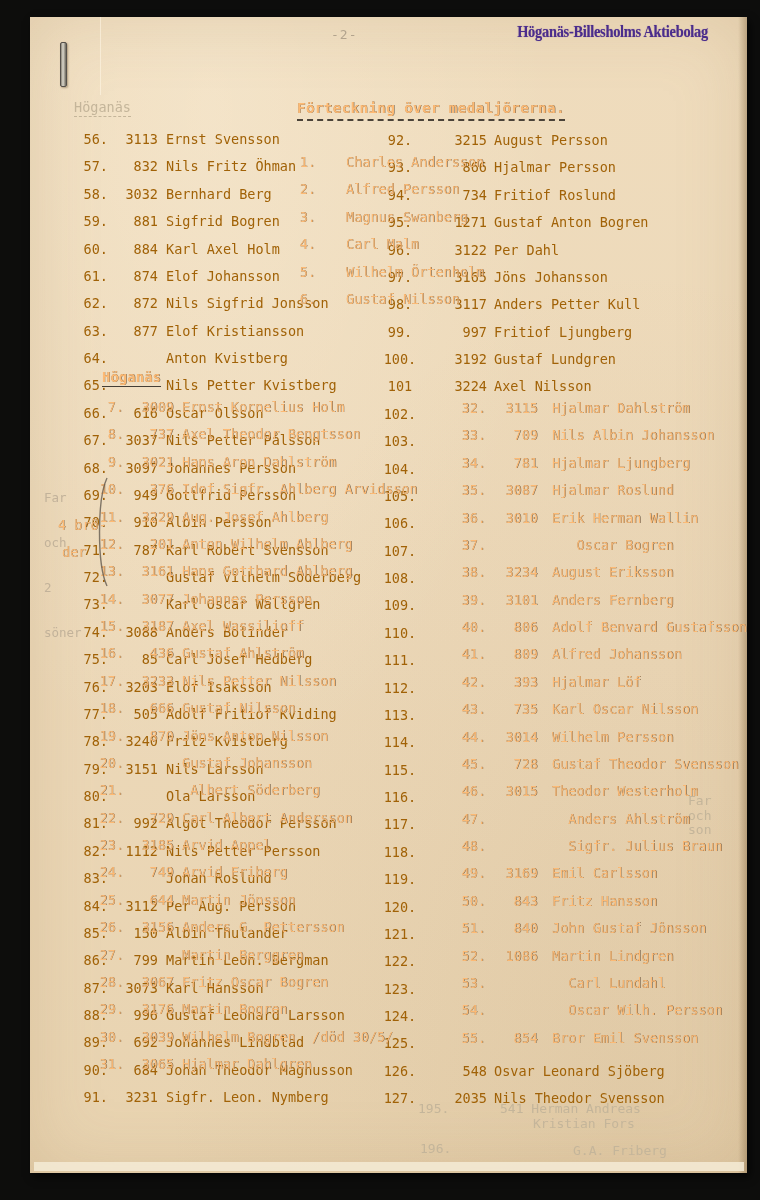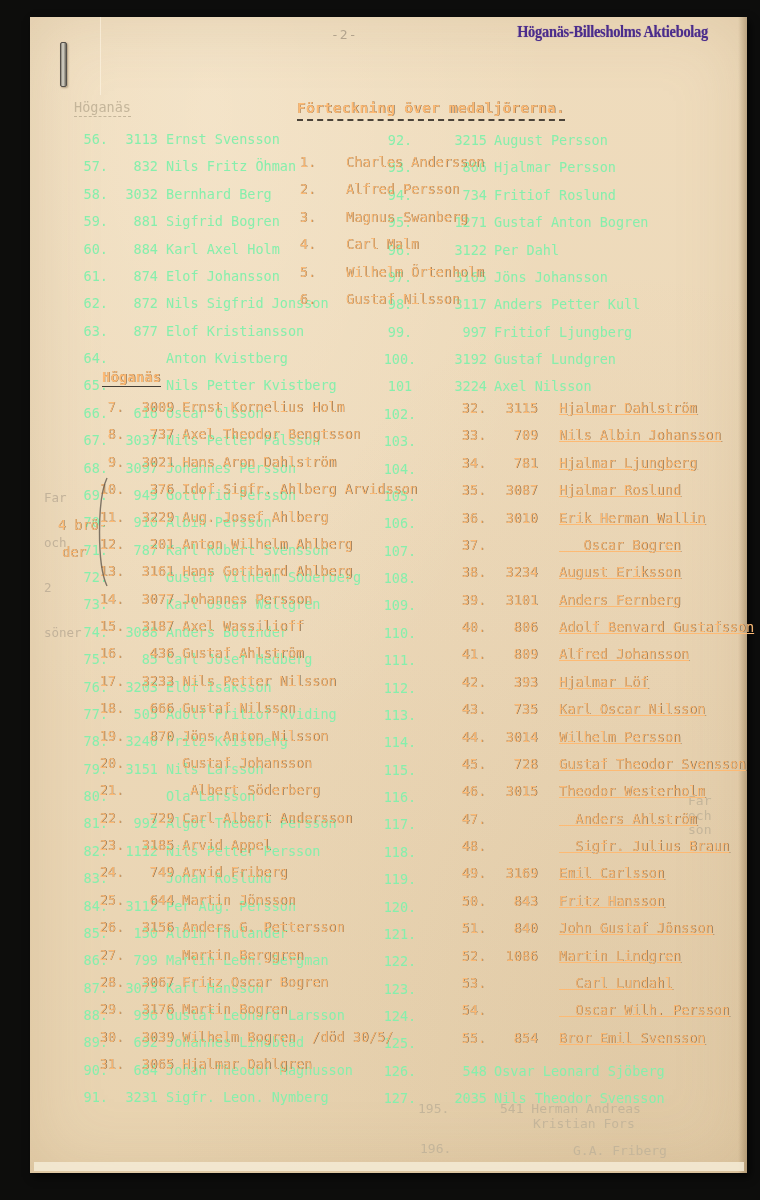--- a/index.html
+++ b/index.html
@@ -28,21 +28,21 @@
     background:rgba(255,248,232,.55);}
   .staple{
     position:absolute;left:60px;top:42px;width:5px;height:43px;
     background:linear-gradient(90deg,#8a8578,#dcd8cc 40%,#6b675c);
     border:1px solid #55504a;border-radius:2px;
     box-shadow:1px 1px 2px rgba(80,60,30,.4);
   }
 
   
   .ink{color:#fdba74;text-shadow:.35px 0 0 rgba(68,62,54,.85);}
-  .bleed{color:#86efac;}
+  .bleed{color:#a16207;}
   .bleed2{color:#c4b59a;}
   .pencil{color:#c2b29a;}
 
   .abs{position:absolute;white-space:pre;}
 
   .page-number{left:331px;top:27px;font-size:13px;color:#a49682;opacity:.8;letter-spacing:1px;}
   .stamp{
     right:52px;top:23px;
     font-family:"Liberation Serif",serif;font-weight:bold;
     font-size:16px;letter-spacing:-.3px;color:#4b2d8c;
@@ -62,21 +62,21 @@
 
   
   .list{position:absolute;font-size:13.5px;}
   .row{display:flex;height:27.38px;line-height:27.38px;white-space:pre;}
   .num,.id{display:inline-block;text-align:right;}
   #intro-list{left:280px;top:149px;}
   #intro-list .num{width:36px;} #intro-list .nm{margin-left:30px;}
   #left-col{left:78px;top:394px;}
   #left-col .num{width:46px;} #left-col .id{width:50px;} #left-col .nm{margin-left:8px;}
   #right-col{left:440px;top:395px;}
-  #right-col .num{width:46px;} #right-col .id{width:52px;} #right-col .nm{margin-left:21px;text-decoration:underline;}
+  #right-col .num{width:46px;} #right-col .id{width:52px;} #right-col .nm{margin-left:14px;}
   #bleed-left{left:58px;top:126px;}
   #bleed-left .num{width:50px;} #bleed-left .id{width:50px;} #bleed-left .nm{margin-left:8px;}
   #bleed-right{left:375px;top:127px;}
   #bleed-right .num{width:50px;text-align:center;} #bleed-right .id{width:62px;} #bleed-right .nm{margin-left:7px;}
 
   
   .pencil-note{left:44px;top:460px;font-size:12.5px;line-height:15px;}
   .pencil-note span{display:block;}
   .ink-note-1{left:58px;top:517px;font-size:13.5px;text-align:right;}
   .ink-note-2{left:62px;top:544px;font-size:13.5px;}

